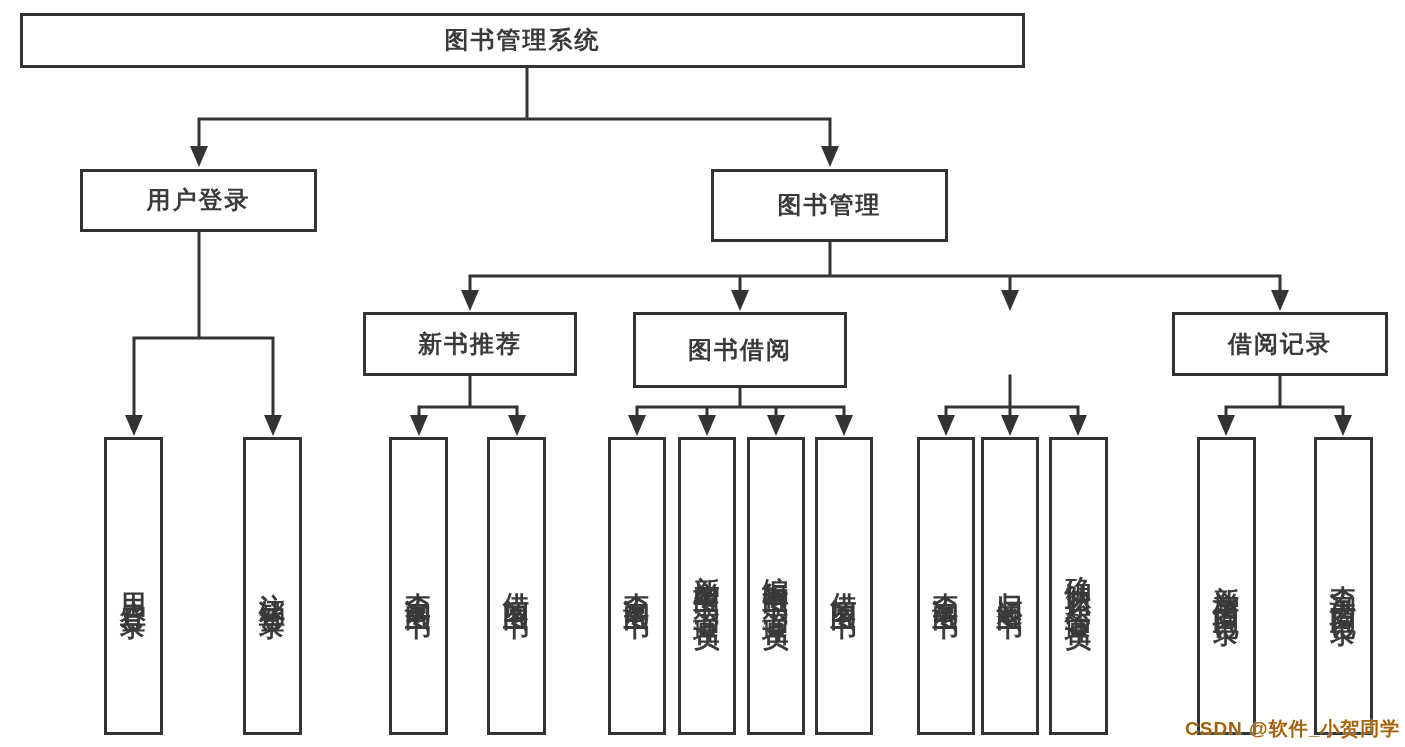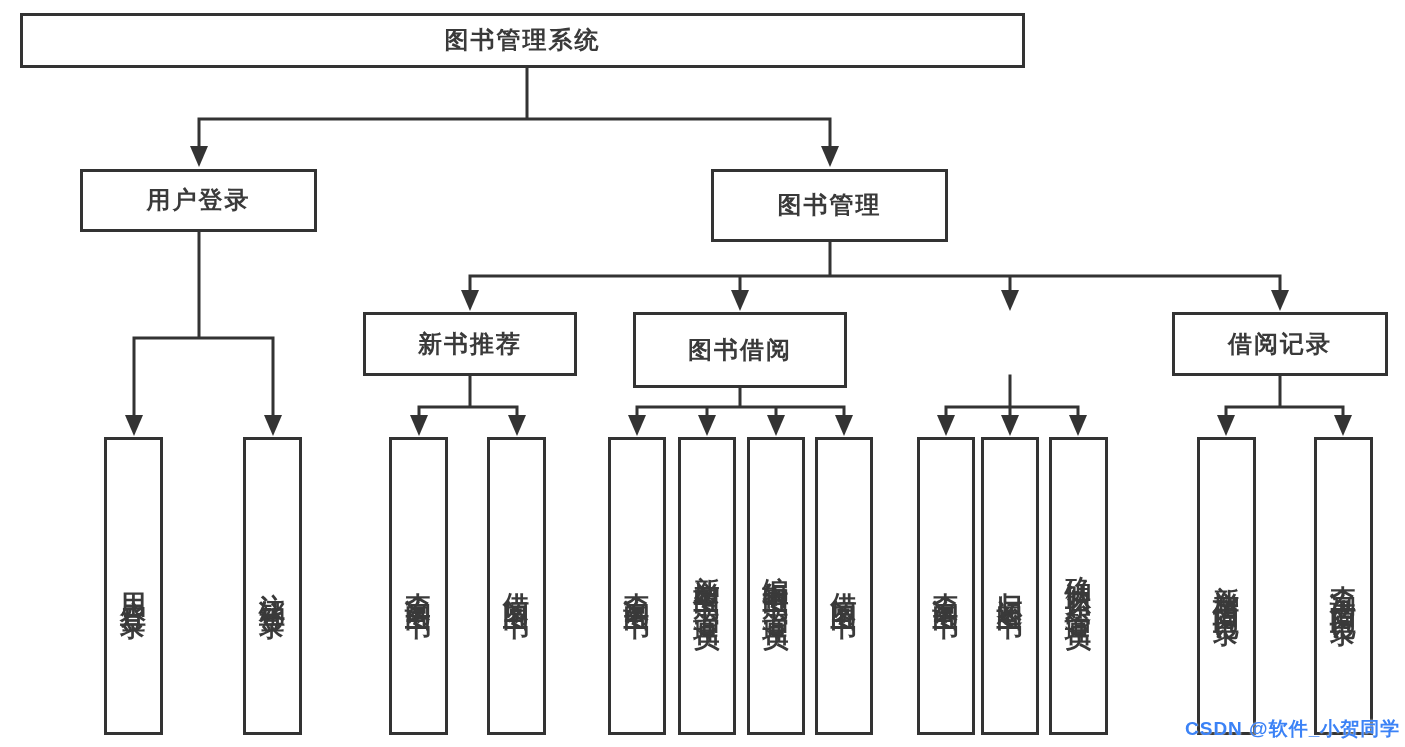--- a/index.html
+++ b/index.html
@@ -18,21 +18,21 @@
     z-index:2; color:#3a3a3a; text-align:center;
   }
   .h  { font-size:24px; letter-spacing:2px; line-height:1.1; }
   .v  {
     writing-mode:vertical-rl; text-orientation:mixed;
     font-size:26px; letter-spacing:7px; line-height:1.0;
   }
   .watermark {
     position:absolute; left:1185px; top:716px; width:215px;
     z-index:10; font-size:19px; letter-spacing:1px;
-    color:#3b82f6; text-shadow:0 0 2px #ffffff;
+    color:#a16207; text-shadow:0 0 2px #ffffff;
     white-space:nowrap;
   }
 </style>
 </head>
 <body>
 
 <div class="stage">
 
   <svg class="connectors" width="1405" height="747" viewBox="0 0 1405 747">
       <path d="M527 68 V119 M199 119 H830 M199 119 V151 M830 119 V151 M199 232 V338 M134 338 H273 M134 338 V420 M273 338 V420 M830 232 V276 M470 276 H1280 M470 276 V295 M740 276 V295 M1010 276 V295 M1280 276 V295 M470 376 V407 M419 407 H517 M419 407 V420 M517 407 V420 M740 376 V407 M637 407 H844 M637 407 V420 M707 407 V420 M776 407 V420 M844 407 V420 M1010 376 V407 M946 407 H1078 M946 407 V420 M1010 407 V420 M1078 407 V420 M1280 376 V407 M1226 407 H1343 M1226 407 V420 M1343 407 V420" fill="none" stroke="#333333" stroke-width="3" stroke-linecap="square"></path>

